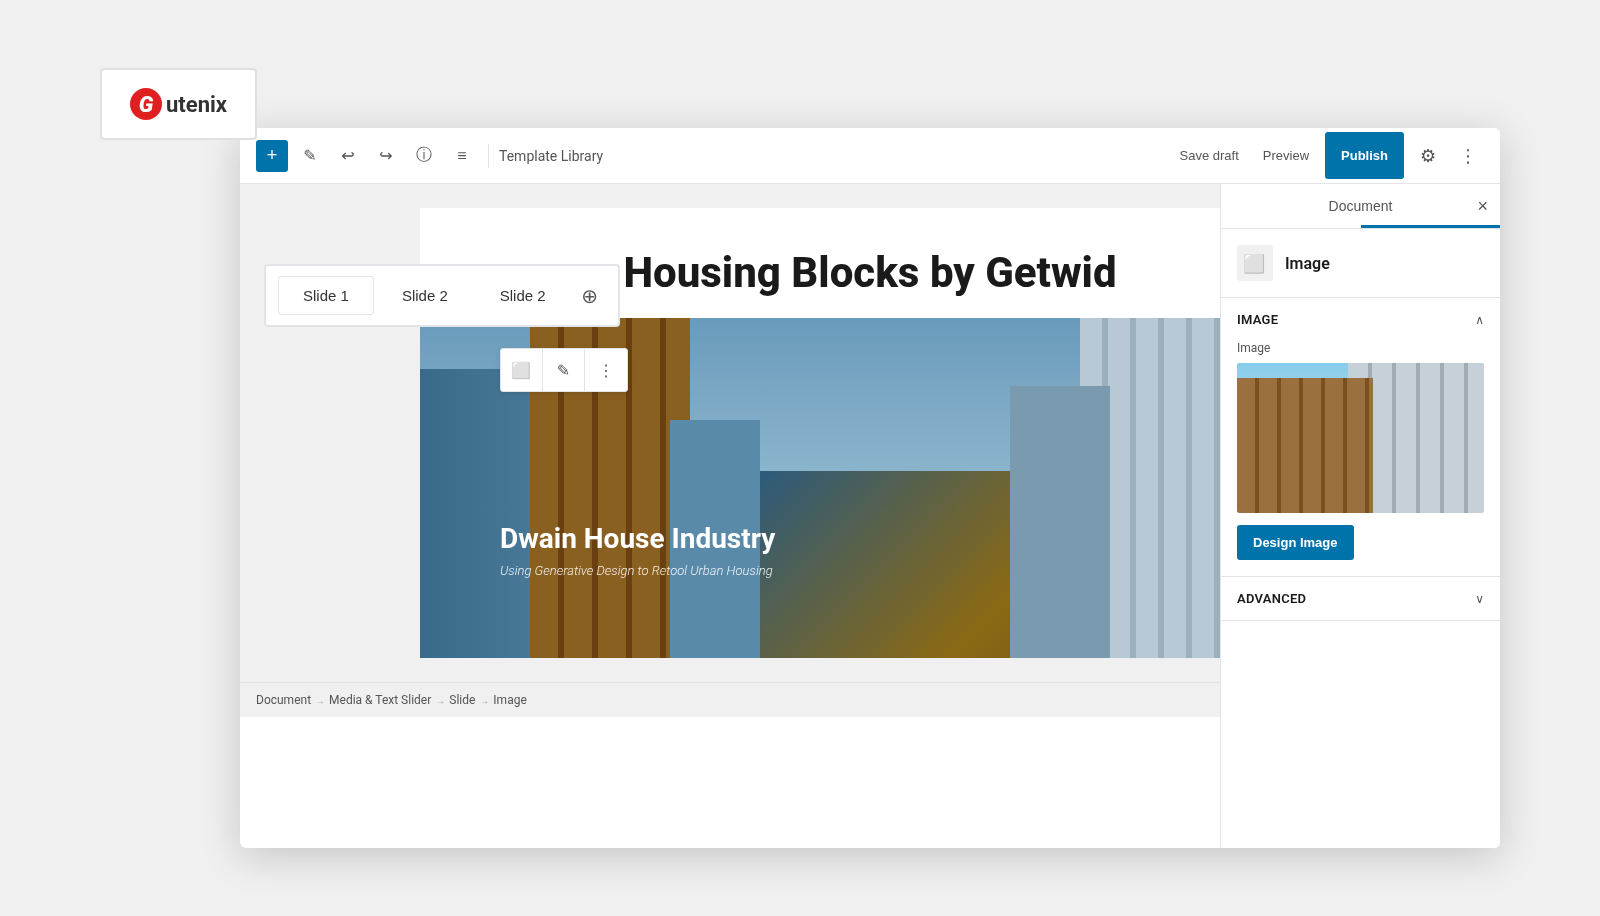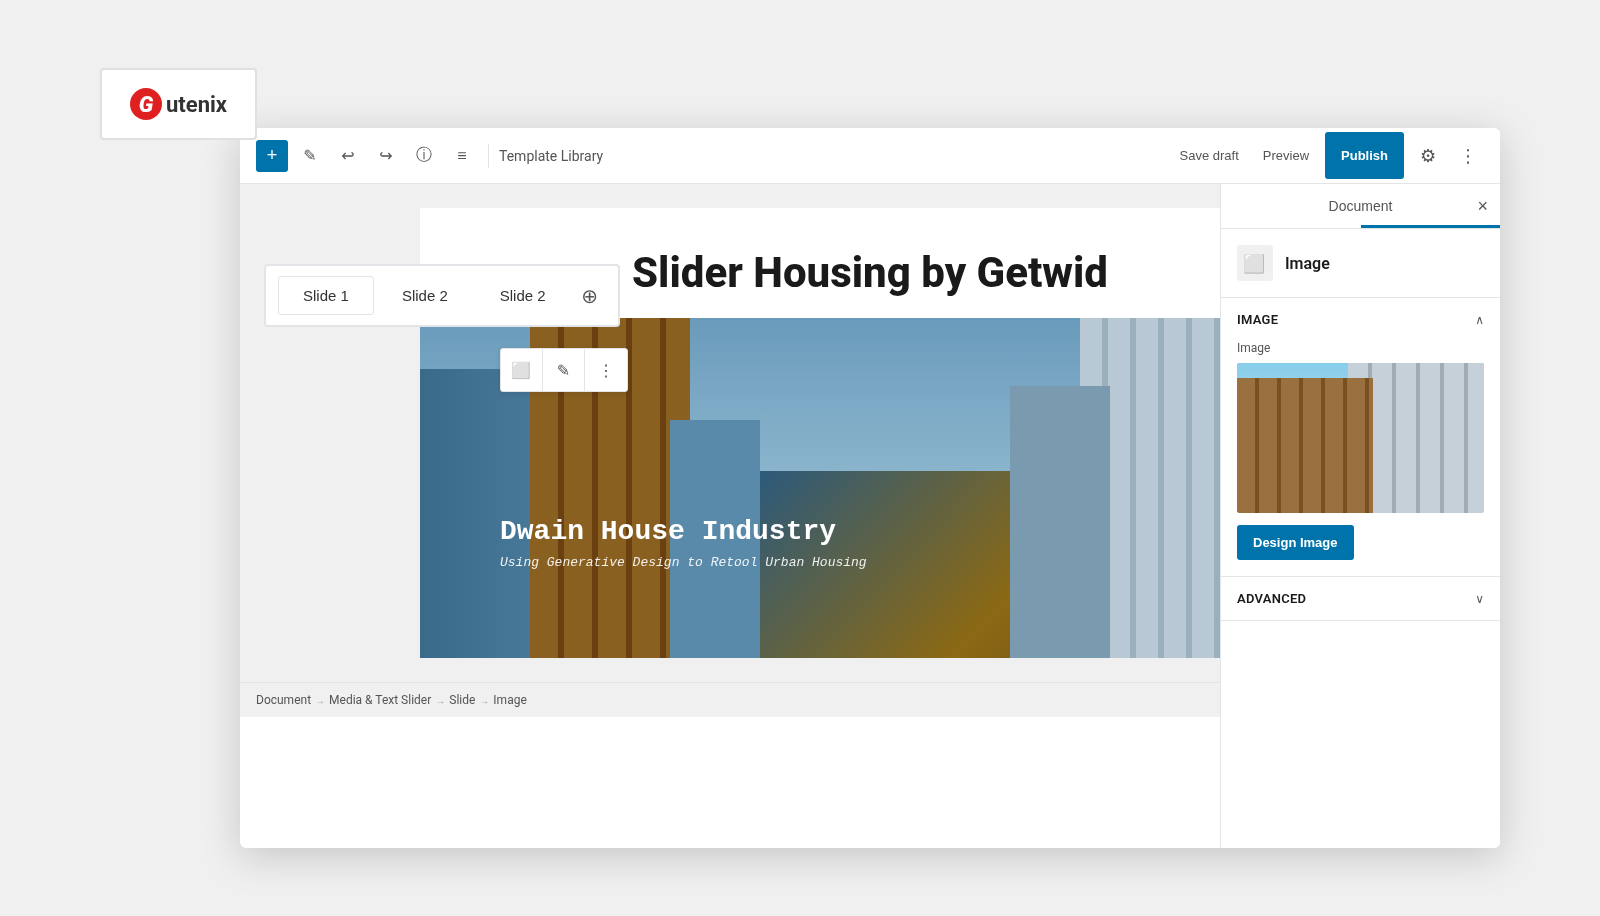--- a/index.html
+++ b/index.html
@@ -282,24 +282,23 @@
 
     
     .buildings-container {
       position: absolute;
       inset: 0;
       overflow: hidden;
     }
 
     .hero-text-overlay {
       position: absolute;
-      bottom: 88px;
+      bottom: 80px;
       left: 80px;
       color: #fff;
-      font-family: Liberation Mono, monospace;
     }
 
     .hero-title {
       font-size: 28px;
       font-weight: 700;
       margin-bottom: 8px;
     }
 
     .hero-subtitle {
       font-size: 13px;
@@ -621,21 +620,21 @@
       </div>
     </div>
 
     <div class="editor-body">
 
       <div class="editor-main-scroll">
         <div class="editor-content">
           <div class="page-content">
 
             <div class="page-title-area">
-              <h1 class="page-title">Slider Housing by Getwid</h1>
+              <h1 class="page-title">Housing Blocks by Getwid</h1>
             </div>
 
             <div class="slides-tabs-wrapper">
               <div class="slides-tabs">
                 <button class="slide-tab active">Slide 1</button>
                 <button class="slide-tab">Slide 2</button>
                 <button class="slide-tab">Slide 2</button>
                 <button class="slide-tab-add">
                   <span>⊕</span>
                 </button>

